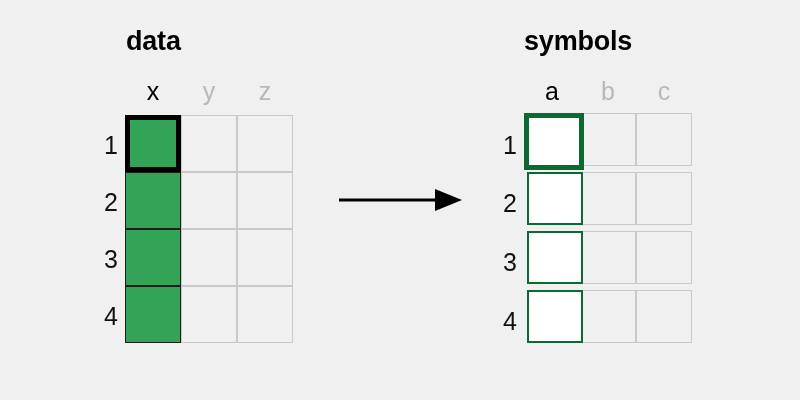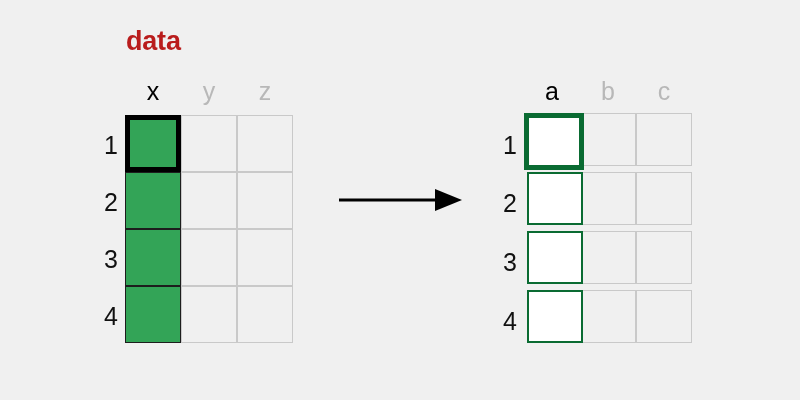--- a/index.html
+++ b/index.html
@@ -18,21 +18,21 @@
   .stage {
     position: absolute;
     inset: 0;
   }
 
   
   .panel-title {
     position: absolute;
     font-size: 27px;
     font-weight: bold;
-    color: #b91c1c;
+    color: #000000;
     white-space: nowrap;
     letter-spacing: -0.2px;
   }
   #data-title   { left: 126px; top: 26px; }
   #symbols-title{ left: 524px; top: 26px; }
 
   
   .col-header {
     position: absolute;
     font-size: 25px;
@@ -125,20 +125,21 @@
   <div class="cell cell-selected" style="left:125px; top:115px; width:56px; height:57px;"></div>
   <div class="cell cell-filled" style="left:125px; top:172px; width:56px; height:57px;"></div>
   <div class="cell cell-filled" style="left:125px; top:229px; width:56px; height:57px;"></div>
   <div class="cell cell-filled" style="left:125px; top:286px; width:56px; height:57px;"></div>
 
   <svg id="arrow" viewBox="0 0 130 34">
     <line x1="4" y1="17" x2="108" y2="17" stroke="#000000" stroke-width="3"></line>
     <polygon points="100,6 127,17 100,28" fill="#000000"></polygon>
   </svg>
 
+  <div class="panel-title" id="symbols-title">symbols</div>
 
   <div class="col-header active" style="left:524px;">a</div>
   <div class="col-header inactive" style="left:580px;">b</div>
   <div class="col-header inactive" style="left:636px;">c</div>
 
   <div class="row-label" style="left:491px; top:133px;">1</div>
   <div class="row-label" style="left:491px; top:191px;">2</div>
   <div class="row-label" style="left:491px; top:250px;">3</div>
   <div class="row-label" style="left:491px; top:309px;">4</div>
 

